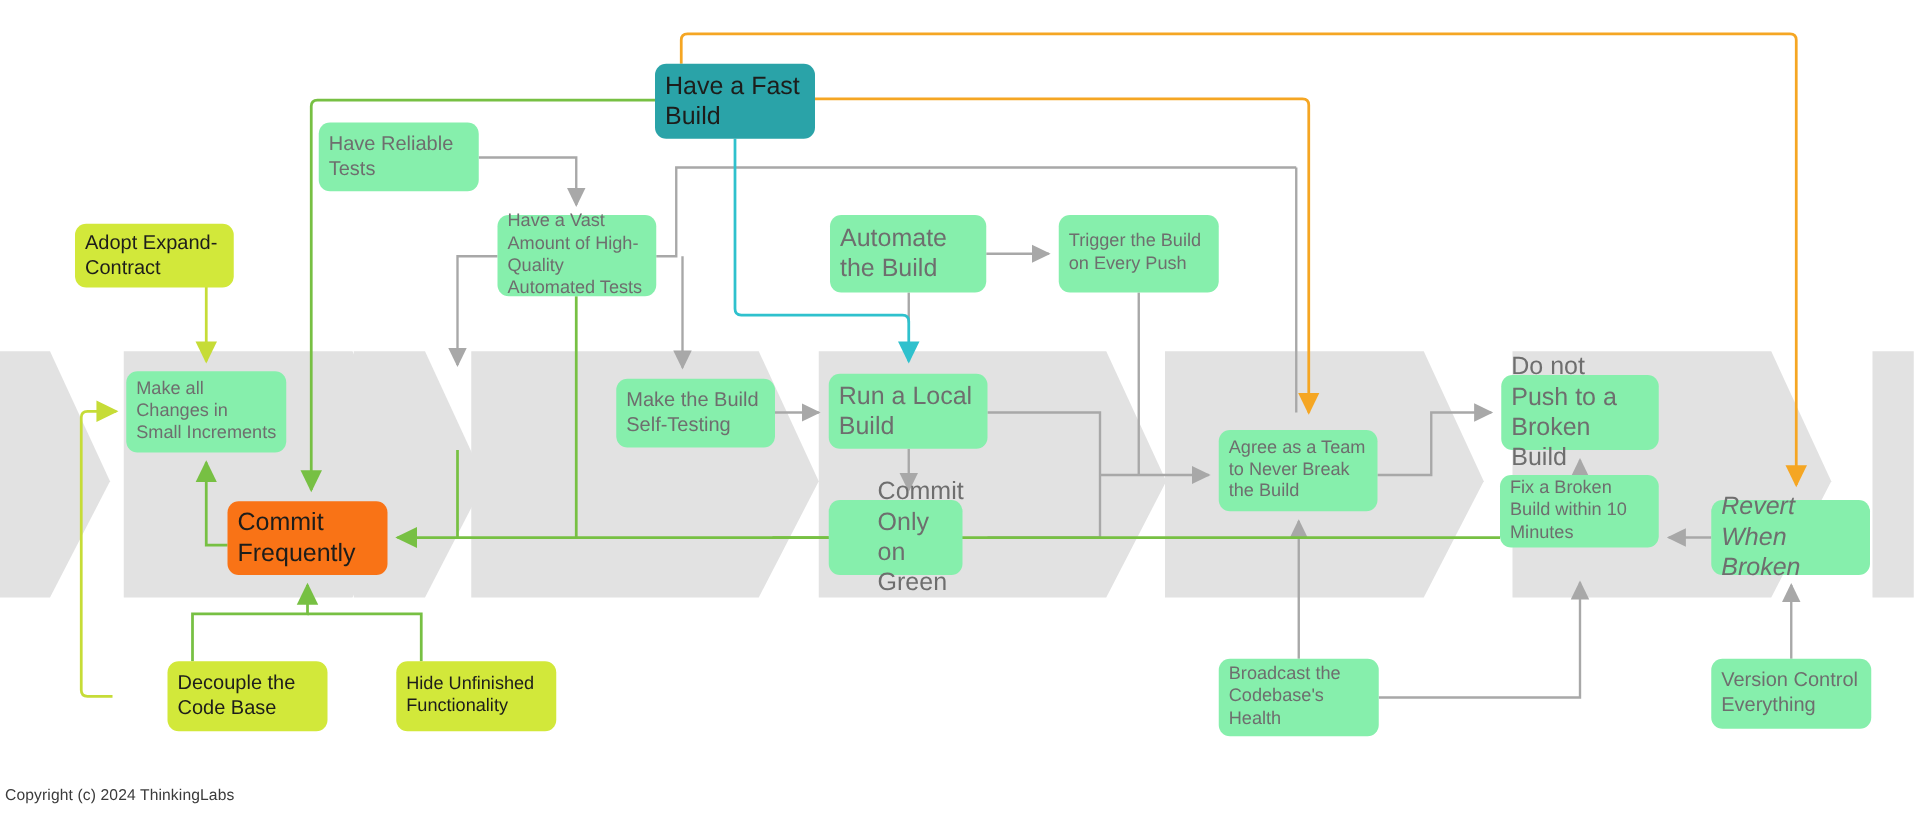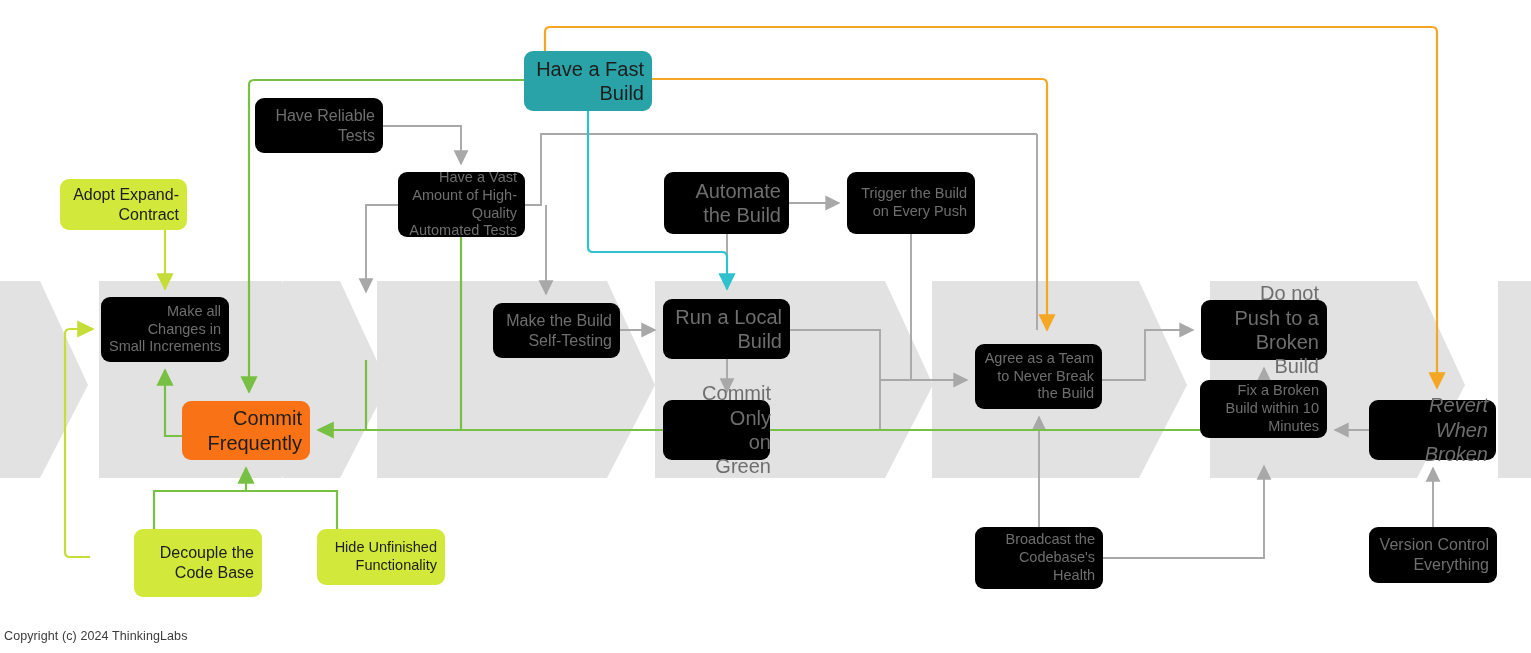--- a/index.html
+++ b/index.html
@@ -6,26 +6,26 @@
   html,body{margin:0;padding:0;background:#ffffff;}
   body{
     font-family:"Liberation Sans", sans-serif;
     width:1531px;height:653px;overflow:hidden;position:relative;
   }
   #stage{position:absolute;left:0;top:0;width:1531px;height:653px;}
   svg#wires{position:absolute;left:0;top:0;width:1531px;height:653px;}
 
   .node{
     position:absolute;box-sizing:border-box;
-    display:flex;align-items:center;justify-content:center;text-align:right;
+    display:flex;align-items:center;justify-content:center;text-align:left;
     border-radius:9px;line-height:1.22;
     padding:4px 8px;
   }
   
-  .n-grey  {background:#000000;color:#6e6e6e;}
+  .n-grey  {background:#86efac;color:#6e6e6e;}
   .n-teal  {background:#2aa3a8;color:#1d1d1b;}
   .n-lime  {background:#d2e83a;color:#1d1d1b;margin-left:44px;}
   .n-green {background:#f97316;color:#1d1d1b;}
   .n-sage  {background:#b3d38f;color:#76877c;}
 
   .fs-sm{font-size:14.5px;}
   .fs-md{font-size:16px;}
   .fs-lg{font-size:20px;}
 
   #copyright{
@@ -149,19 +149,19 @@
   <div class="node n-grey  fs-sm" style="left:847px;top:172px;width:128px;height:62px;">Trigger the Build on Every Push</div>
   <div class="node n-grey  fs-sm" style="left:101px;top:297px;width:128px;height:65px;">Make all Changes in Small Increments</div>
   <div class="node n-grey  fs-md" style="left:482px;top:303px;width:127px;height:55px;margin-left:11px;">Make the Build Self-Testing</div>
   <div class="node n-grey  fs-lg" style="left:663px;top:299px;width:127px;height:60px;">Run a Local Build</div>
   <div class="node n-grey  fs-lg" style="left:1201px;top:300px;width:126px;height:60px;">Do not Push to a Broken Build</div>
   <div class="node n-grey  fs-sm" style="left:975px;top:344px;width:127px;height:65px;">Agree as a Team to Never Break the Build</div>
   <div class="node n-green fs-lg" style="left:182px;top:401px;width:128px;height:59px;">Commit Frequently</div>
   <div class="node n-grey  fs-lg" style="left:663px;top:400px;width:107px;height:60px;padding-left:48px;">Commit Only on Green</div>
   <div class="node n-grey  fs-sm" style="left:1200px;top:380px;width:127px;height:58px;">Fix a Broken Build within 10 Minutes</div>
   <div class="node n-grey  fs-lg" style="left:1369px;top:400px;width:127px;height:60px;font-style:italic;">Revert When Broken</div>
-  <div class="node n-lime  fs-md" style="left:90px;top:529px;width:128px;height:68px;">Decouple the Code Base</div>
+  <div class="node n-lime  fs-md" style="left:90px;top:529px;width:128px;height:56px;">Decouple the Code Base</div>
   <div class="node n-lime  fs-sm" style="left:273px;top:529px;width:128px;height:56px;">Hide Unfinished Functionality</div>
   <div class="node n-grey  fs-sm" style="left:975px;top:527px;width:128px;height:62px;">Broadcast the Codebase's Health</div>
   <div class="node n-grey  fs-md" style="left:1369px;top:527px;width:128px;height:56px;">Version Control Everything</div>
 
   <div id="copyright">Copyright (c) 2024 ThinkingLabs</div>
 </div>
 
 </body></html>

